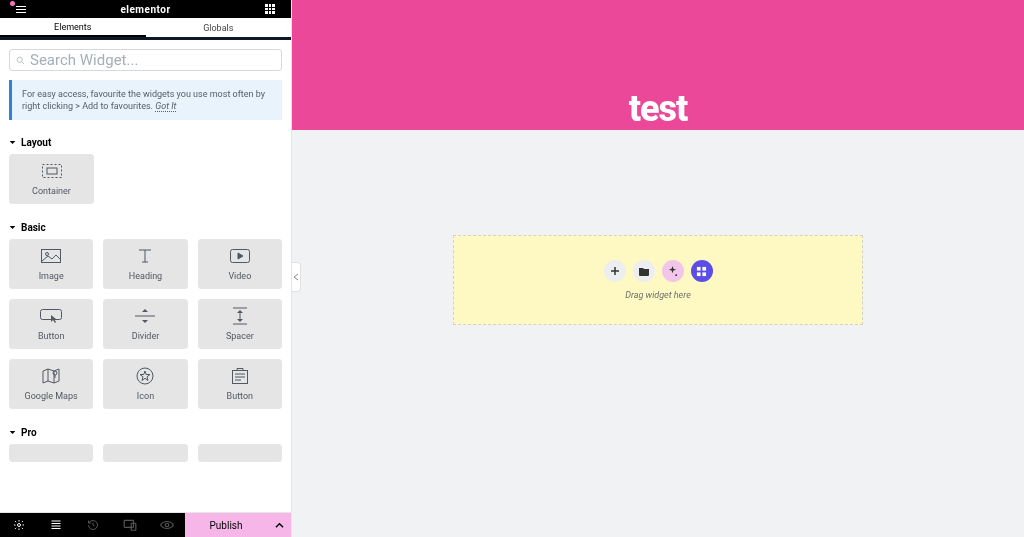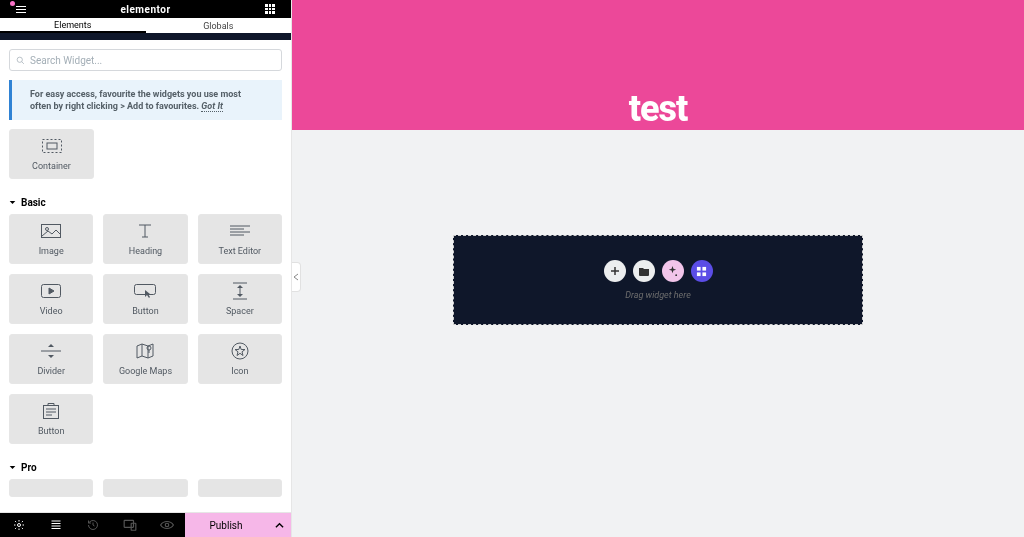--- a/index.html
+++ b/index.html
@@ -7,29 +7,29 @@
   .app { display: flex; width: 100%; height: 100%; }
   
   .sidebar { width: 292px; height: 100%; background: #fff; display: flex; flex-direction: column; border-right: 1px solid #e6e6e6; }
   .topbar { height: 18px; background: #000; color: #fff; display: flex; align-items: center; padding: 0 16px; position: relative; }
   .menu-icon { display: inline-flex; flex-direction: column; gap: 2px; cursor: pointer; }
   .menu-icon span { width: 10px; height: 1px; background: #fff; display: block; }
   .badge-dot { position: absolute; top: 1px; left: 10px; width: 5px; height: 5px; background: #f871c7; border-radius: 50%; }
   .brand { flex: 1; text-align: center; font-size: 10px; font-weight: 700; letter-spacing: .5px; }
   .apps-icon { width: 10px; height: 10px; display: grid; grid-template-columns: repeat(3,1fr); grid-template-rows: repeat(3,1fr); gap: 1px; cursor: pointer; }
   .apps-icon i { background: #fff; }
-  .tabs { display: flex; height: 22px; border-bottom: 7px solid #0f172a; justify-content: space-between; }
+  .tabs { display: flex; height: 22px; border-bottom: 3px solid #0f172a; justify-content: space-between; }
   .tab { flex: 1; font-size: 9px; color: #444; display: flex; align-items: center; justify-content: center; cursor: pointer; }
   .tab.active { color: #000; border-bottom: 2px solid #000; }
   .search-wrap { padding: 9px; }
   .search-box { display: flex; align-items: center; border: 1px solid #d5d8dc; border-radius: 3px; height: 22px; padding: 0 6px; }
   .search-box svg { width: 9px; height: 9px; flex-shrink: 0; stroke: #a4afb7; }
-  .search-box input { border: none; outline: none; font-size: 10px; margin-left: 5px; width: 100%; color: #555; }
+  .search-box input { border: none; outline: none; font-size: 15px; margin-left: 5px; width: 100%; color: #555; }
   .search-box input::placeholder { color: #a4afb7; }
-  .hint { margin: 0 9px 9px; background: #e9f3fb; border-left: 3px solid #2f82d4; padding: 8px 18px; font-size: 9px; line-height: 1.35; color: #556068; font-weight: bold; }
+  .hint { margin: 0 9px 9px; background: #e9f3fb; border-left: 3px solid #2f82d4; padding: 8px 10px; font-size: 9px; line-height: 1.35; color: #556068; }
   .hint a { color: #556068; border-bottom: 1px dotted #556068; text-decoration: none; font-style: italic; }
   .section-head { display: flex; align-items: center; gap: 5px; font-size: 10px; font-weight: 700; color: #000; padding: 8px 9px 6px; cursor: pointer; }
   .section-head svg { width: 7px; height: 7px; }
   .widgets-scroll { flex: 1; overflow-y: auto; }
   .widget-grid { display: grid; grid-template-columns: repeat(3, 1fr); gap: 10px; padding: 0 9px 10px; }
   .widget-grid.single { grid-template-columns: 85px; }
   .widget { border: 1px solid #e6e6e6; border-radius: 3px; height: 50px; display: flex; flex-direction: column; align-items: center; justify-content: center; gap: 6px; cursor: grab; background: #e5e5e5; }
   .widget-icon { height: 18px; display: flex; align-items: center; justify-content: center; color: #515962; }
   .widget-label { font-size: 9px; color: #515962; }
   
@@ -38,21 +38,21 @@
   .bottom-icons .bi { width: 37px; display: flex; align-items: center; justify-content: center; cursor: pointer; color: #555; }
   .bi.dark { background: #000; color: #fff; }
   .publish-grp { flex: 1; display: flex; background: #f6b7e8; }
   .publish-btn { flex: 1; font-size: 10px; color: #000; display: flex; align-items: center; justify-content: center; cursor: pointer; }
   .publish-caret { width: 24px; display: flex; align-items: center; justify-content: center; cursor: pointer; }
   
   .canvas { flex: 1; height: 100%; background: #f1f2f3; overflow: hidden; position: relative; }
   .hero { height: 130px; background: #ec4899; display: flex; align-items: flex-end; justify-content: center; }
   .hero-title { color: #fff; font-size: 36px; font-weight: 800; letter-spacing: -1px; }
   .collapse-handle { position: absolute; left: -1px; top: 262px; width: 10px; height: 30px; background: #fff; border: 1px solid #e1e1e1; border-left: none; border-radius: 0 4px 4px 0; display: flex; align-items: center; justify-content: center; cursor: pointer; z-index: 5; }
-  .dropzone { margin: 105px auto 0; width: 410px; height: 90px; border: 1px dashed #d0d0d0; background: #0f172a; display: flex; flex-direction: column; align-items: center; justify-content: center; gap: 8px; }
+  .dropzone { margin: 105px auto 0; width: 410px; height: 90px; border: 1px dashed #d0d0d0; background: #fef9c3; display: flex; flex-direction: column; align-items: center; justify-content: center; gap: 8px; }
   .drop-actions { display: flex; gap: 7px; }
   .da { width: 22px; height: 22px; border-radius: 50%; display: flex; align-items: center; justify-content: center; cursor: pointer; }
   .da1 { background: #eceeef; color: #333; }
   .da2 { background: #eceeef; color: #333; }
   .da3 { background: #f2c5ea; color: #333; }
   .da4 { background: #5b4de6; color: #fff; }
   .drop-label { font-size: 9px; color: #6e6e6e; font-style: italic; }
   svg { display: block; }
 </style>
 </head>
@@ -96,20 +96,26 @@
         <input type="text" placeholder="Search Widget..." style="">
       </div>
     </div>
 
     <div class="hint">
       <span>For easy access, favourite the widgets you use most often by right clicking &gt; Add to favourites. </span><a href="#">Got It</a>
     </div>
 
     <div class="widgets-scroll">
 
+      <div class="section-head">
+        <svg viewBox="0 0 10 10">
+            <path d="M1 3 L5 7 L9 3 Z" fill="#000"></path>
+          </svg>
+        <span>Layout</span>
+      </div>
       <div class="widget-grid single">
         <div class="widget">
           <div class="widget-icon">
             <svg width="20" height="14" viewBox="0 0 20 14" fill="none" stroke="#515962" stroke-width="1">
                 <rect x="0.5" y="0.5" width="19" height="13" stroke-dasharray="2 2"></rect>
                 <rect x="5" y="4" width="10" height="6"></rect>
               </svg>
           </div>
           <span class="widget-label">Container</span>
         </div>
@@ -135,71 +141,60 @@
         <div class="widget">
           <div class="widget-icon">
               <svg width="18" height="14" viewBox="0 0 18 14" fill="none" stroke="#515962" stroke-width="1">
                 <path d="M3 1 H15 M9 1 V13 M6 13 H12"></path>
               </svg>
             </div>
           <span class="widget-label">Heading</span>
         </div>
         <div class="widget">
           <div class="widget-icon">
-              <svg width="20" height="12" viewBox="0 0 20 12" stroke="#515962" stroke-width="1">
-                <line x1="0" y1="1" x2="20" y2="1"></line>
-                <line x1="0" y1="4" x2="14" y2="4"></line>
-                <line x1="0" y1="7" x2="20" y2="7"></line>
-                <line x1="0" y1="10" x2="14" y2="10"></line>
-              </svg>
-            </div>
-          <span class="widget-label">Text Editor</span>
-        </div>
-        <div class="widget">
-          <div class="widget-icon">
               <svg width="20" height="14" viewBox="0 0 20 14" fill="none" stroke="#515962" stroke-width="1">
                 <rect x="0.5" y="0.5" width="19" height="13" rx="2"></rect>
                 <path d="M8 4 L13 7 L8 10 Z" fill="#515962"></path>
               </svg>
             </div>
           <span class="widget-label">Video</span>
         </div>
         <div class="widget">
           <div class="widget-icon">
               <svg width="22" height="14" viewBox="0 0 22 14" fill="none" stroke="#515962" stroke-width="1">
                 <rect x="0.5" y="0.5" width="21" height="10" rx="2"></rect>
                 <path d="M11 6 L11 13 L13 11 L15 14 L16 13 L14 10 L16 10 Z" fill="#515962" stroke="none"></path>
               </svg>
             </div>
           <span class="widget-label">Button</span>
+        </div>
+        <div class="widget">
+          <div class="widget-icon">
+              <svg width="20" height="14" viewBox="0 0 20 14" fill="none" stroke="#515962" stroke-width="1">
+                <path d="M10 0 L7 3 L13 3 Z" fill="#515962" stroke="none"></path>
+                <line x1="0" y1="7" x2="20" y2="7"></line>
+                <path d="M10 14 L7 11 L13 11 Z" fill="#515962" stroke="none"></path>
+              </svg>
+            </div>
+          <span class="widget-label">Divider</span>
         </div>
         <div class="widget">
           <div class="widget-icon">
               <svg width="14" height="18" viewBox="0 0 14 18" fill="none" stroke="#515962" stroke-width="1">
                 <line x1="0" y1="1" x2="14" y2="1"></line>
                 <path d="M7 3 L4 6 L10 6 Z" fill="#515962" stroke="none"></path>
                 <line x1="7" y1="6" x2="7" y2="12"></line>
                 <path d="M7 15 L4 12 L10 12 Z" fill="#515962" stroke="none"></path>
                 <line x1="0" y1="17" x2="14" y2="17"></line>
               </svg>
             </div>
           <span class="widget-label">Spacer</span>
         </div>
         <div class="widget">
           <div class="widget-icon">
-              <svg width="20" height="14" viewBox="0 0 20 14" fill="none" stroke="#515962" stroke-width="1">
-                <path d="M10 0 L7 3 L13 3 Z" fill="#515962" stroke="none"></path>
-                <line x1="0" y1="7" x2="20" y2="7"></line>
-                <path d="M10 14 L7 11 L13 11 Z" fill="#515962" stroke="none"></path>
-              </svg>
-            </div>
-          <span class="widget-label">Divider</span>
-        </div>
-        <div class="widget">
-          <div class="widget-icon">
               <svg width="18" height="16" viewBox="0 0 18 16" fill="none" stroke="#515962" stroke-width="1">
                 <path d="M1 3 L6 1 L12 3 L17 1 V13 L12 15 L6 13 L1 15 Z"></path>
                 <line x1="6" y1="1" x2="6" y2="13"></line>
                 <line x1="12" y1="3" x2="12" y2="15"></line>
                 <circle cx="13" cy="5" r="2"></circle>
                 <path d="M13 7 L13 10"></path>
               </svg>
             </div>
           <span class="widget-label">Google Maps</span>
         </div>

